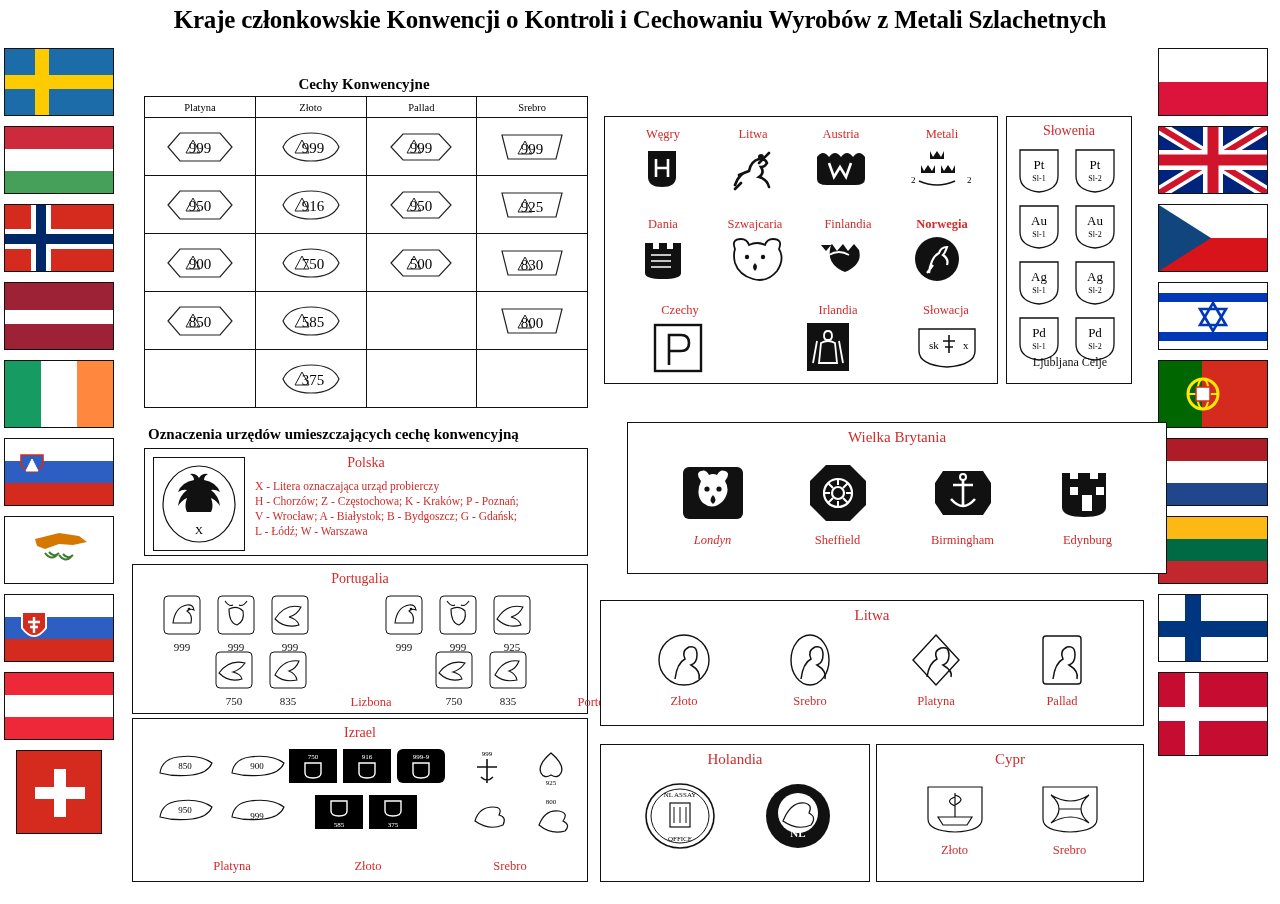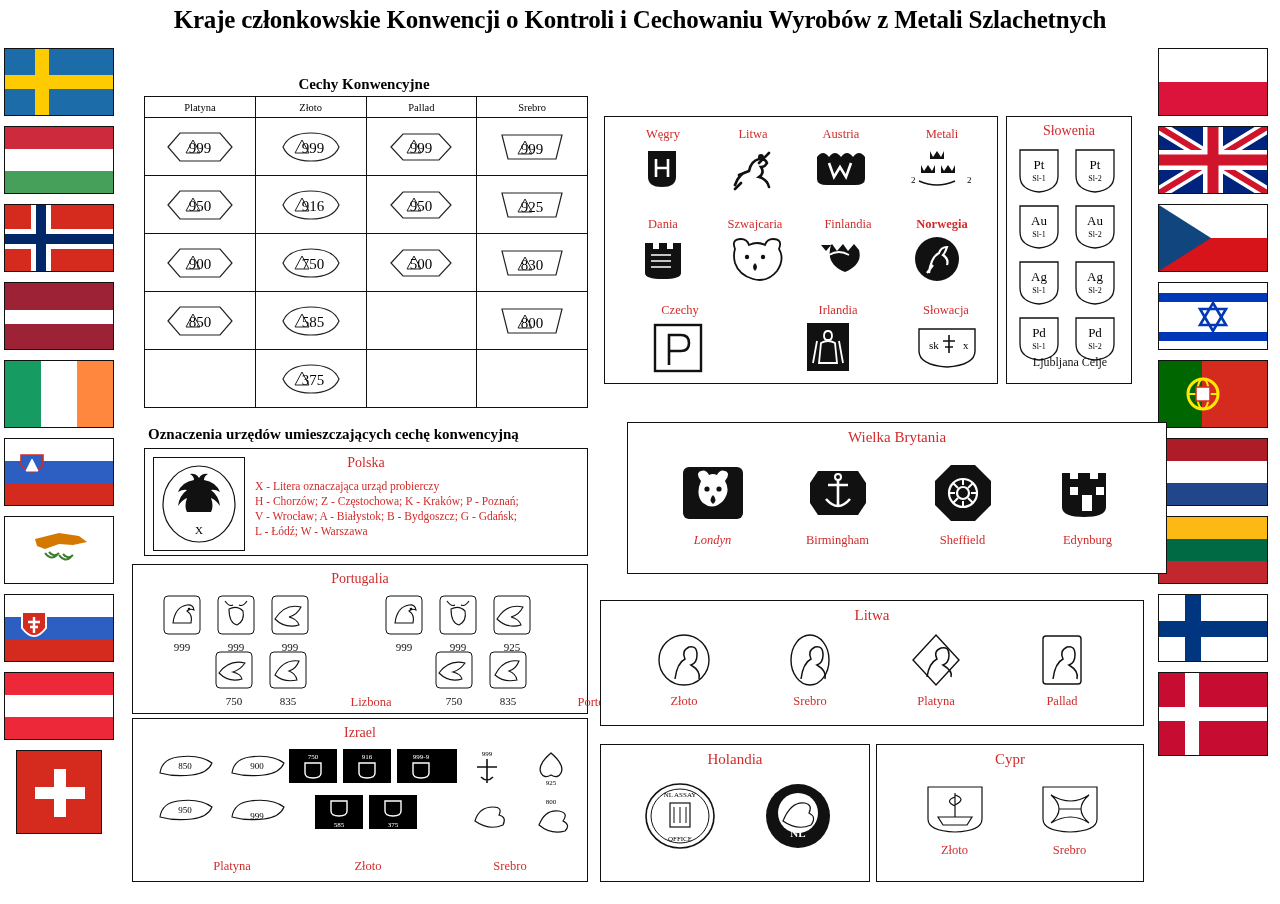--- a/index.html
+++ b/index.html
@@ -517,21 +517,21 @@
           <text x="24" y="10" font-size="7" fill="#fff" text-anchor="middle" font-family="Liberation Serif, serif">750</text>
           <path d="M16 14 h16 v10 q0 5 -8 5 q-8 0 -8 -5 z" fill="none" stroke="#fff" stroke-width="1.4"></path>
         </svg>
     </div>
     <div style="background:#000;width:48px;height:34px;">
       <svg width="48" height="34">
           <text x="24" y="10" font-size="7" fill="#fff" text-anchor="middle" font-family="Liberation Serif, serif">916</text>
           <path d="M16 14 h16 v10 q0 5 -8 5 q-8 0 -8 -5 z" fill="none" stroke="#fff" stroke-width="1.4"></path>
         </svg>
     </div>
-    <div style="background:#000;width:60px;height:34px;">
+    <div style="background:#000;width:48px;height:34px;border-radius:6px;">
       <svg width="48" height="34">
           <text x="24" y="10" font-size="7" fill="#fff" text-anchor="middle" font-family="Liberation Serif, serif">999-9</text>
           <path d="M16 14 h16 v10 q0 5 -8 5 q-8 0 -8 -5 z" fill="none" stroke="#fff" stroke-width="1.4"></path>
         </svg>
     </div>
   </div>
   <div style="position:absolute;left:182px;top:76px;display:flex;gap:6px;">
     <div style="background:#000;width:48px;height:34px;">
       <svg width="48" height="34">
           <text x="24" y="32" font-size="7" fill="#fff" text-anchor="middle" font-family="Liberation Serif, serif">585</text>
@@ -733,34 +733,34 @@
           <rect x="2" y="6" width="60" height="52" rx="6" fill="#111"></rect>
           <path d="M20 20 q-6 -8 0 -10 q5 -2 8 4 q4 -2 8 0 q3 -6 8 -4 q6 2 0 10 q6 10 -2 20 q-10 10 -20 2 q-8 -8 -2 -22 z" fill="#fff"></path>
           <circle cx="26" cy="28" r="2.6" fill="#111"></circle>
           <circle cx="38" cy="28" r="2.6" fill="#111"></circle>
           <path d="M32 34 q-5 5 0 9 q5 -4 0 -9" fill="#111"></path>
         </svg>
       <div class="lbl" style="margin-top:4px;">Londyn</div>
     </div>
     <div style="text-align:center;">
       <svg width="64" height="64">
-          <path d="M12 10 h40 l8 12 v20 l-8 12 h-40 l-8 -12 v-20 z" fill="#111"></path>
-          <path d="M32 18 v26 M22 24 h20 M20 38 q12 14 24 0" stroke="#fff" stroke-width="2.6" fill="none"></path>
-          <circle cx="32" cy="16" r="3" fill="none" stroke="#fff" stroke-width="2"></circle>
-        </svg>
-      <div class="lbl" style="margin-top:4px;">Birmingham</div>
-    </div>
-    <div style="text-align:center;">
-      <svg width="64" height="64">
           <path d="M20 4 h24 l16 16 v24 l-16 16 h-24 l-16 -16 v-24 z" fill="#111"></path>
           <circle cx="32" cy="32" r="14" fill="none" stroke="#fff" stroke-width="2.2"></circle>
           <circle cx="32" cy="32" r="6" fill="none" stroke="#fff" stroke-width="2.2"></circle>
           <path d="M32 18 v6 M32 40 v6 M18 32 h6 M40 32 h6 M22 22 l5 5 M42 22 l-5 5 M22 42 l5 -5 M42 42 l-5 -5" stroke="#fff" stroke-width="2"></path>
         </svg>
       <div class="lbl" style="margin-top:4px;">Sheffield</div>
+    </div>
+    <div style="text-align:center;">
+      <svg width="64" height="64">
+          <path d="M12 10 h40 l8 12 v20 l-8 12 h-40 l-8 -12 v-20 z" fill="#111"></path>
+          <path d="M32 18 v26 M22 24 h20 M20 38 q12 14 24 0" stroke="#fff" stroke-width="2.6" fill="none"></path>
+          <circle cx="32" cy="16" r="3" fill="none" stroke="#fff" stroke-width="2"></circle>
+        </svg>
+      <div class="lbl" style="margin-top:4px;">Birmingham</div>
     </div>
     <div style="text-align:center;">
       <svg width="64" height="64">
           <path d="M6 12 h8 v6 h8 v-6 h12 v6 h8 v-6 h8 v34 q0 10 -22 10 q-22 0 -22 -10 z" fill="#111"></path>
           <rect x="26" y="34" width="10" height="16" fill="#fff"></rect>
           <rect x="14" y="26" width="8" height="8" fill="#fff"></rect>
           <rect x="40" y="26" width="8" height="8" fill="#fff"></rect>
         </svg>
       <div class="lbl" style="margin-top:4px;">Edynburg</div>
     </div>

